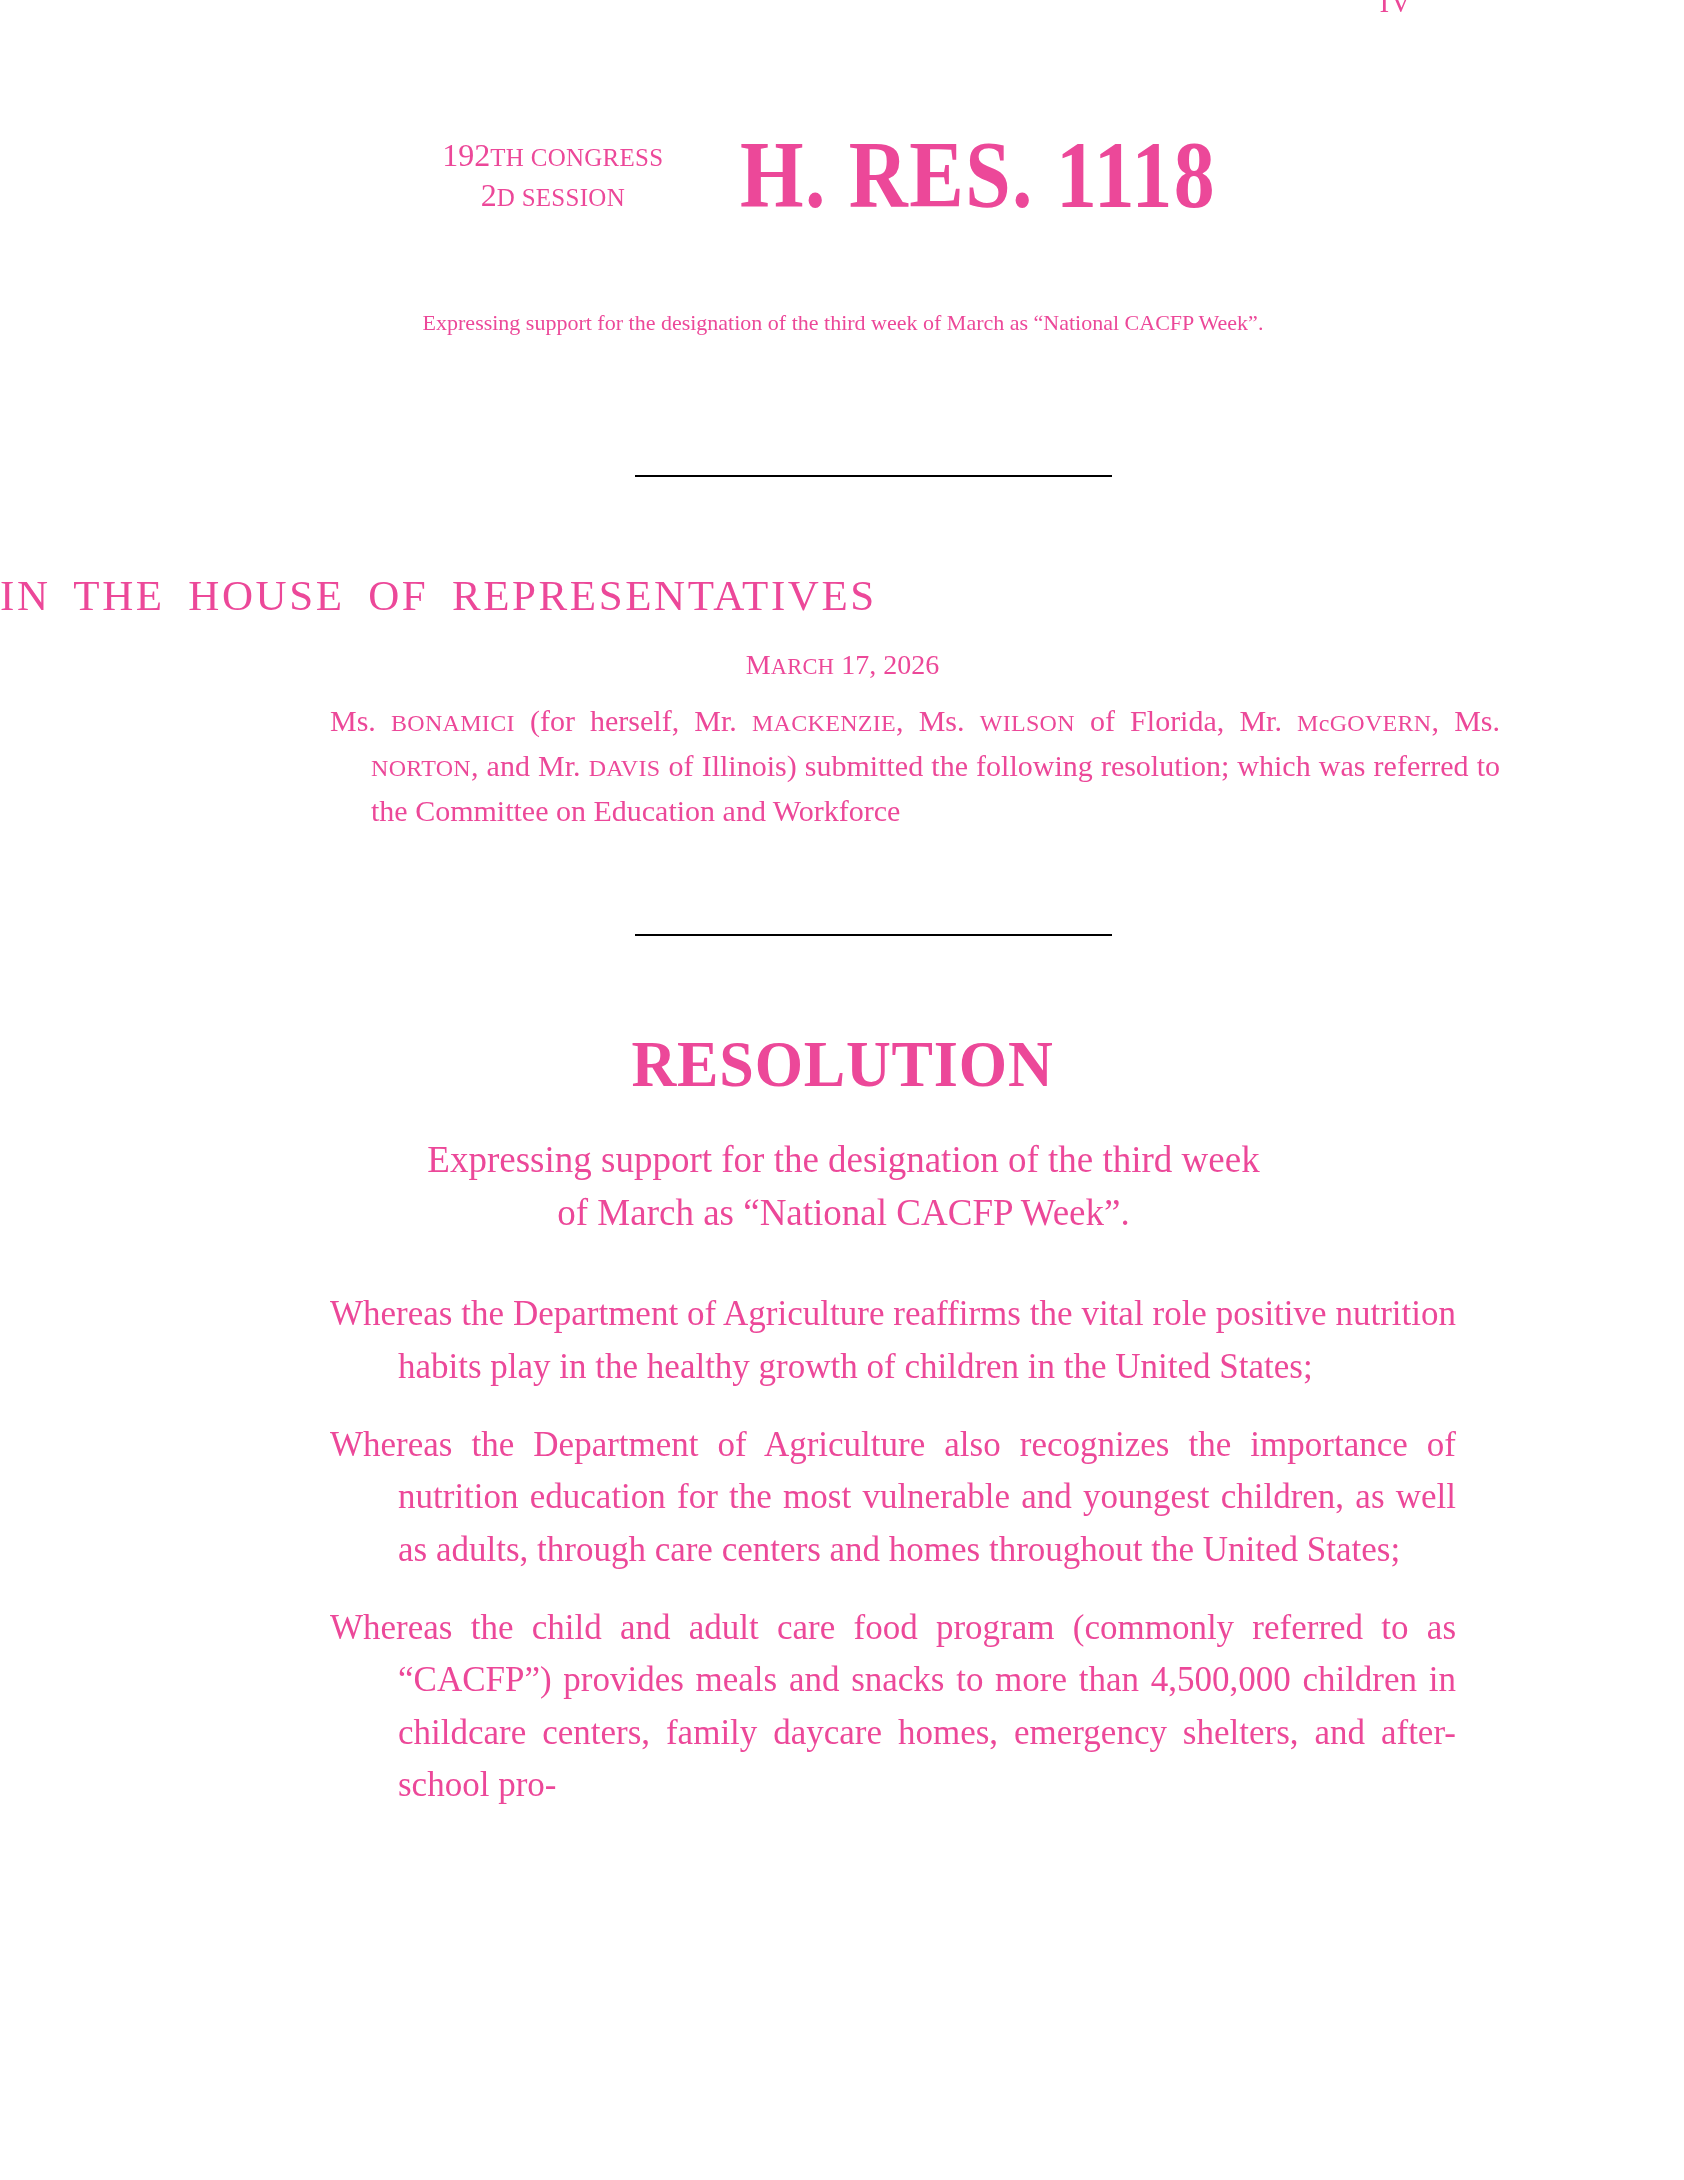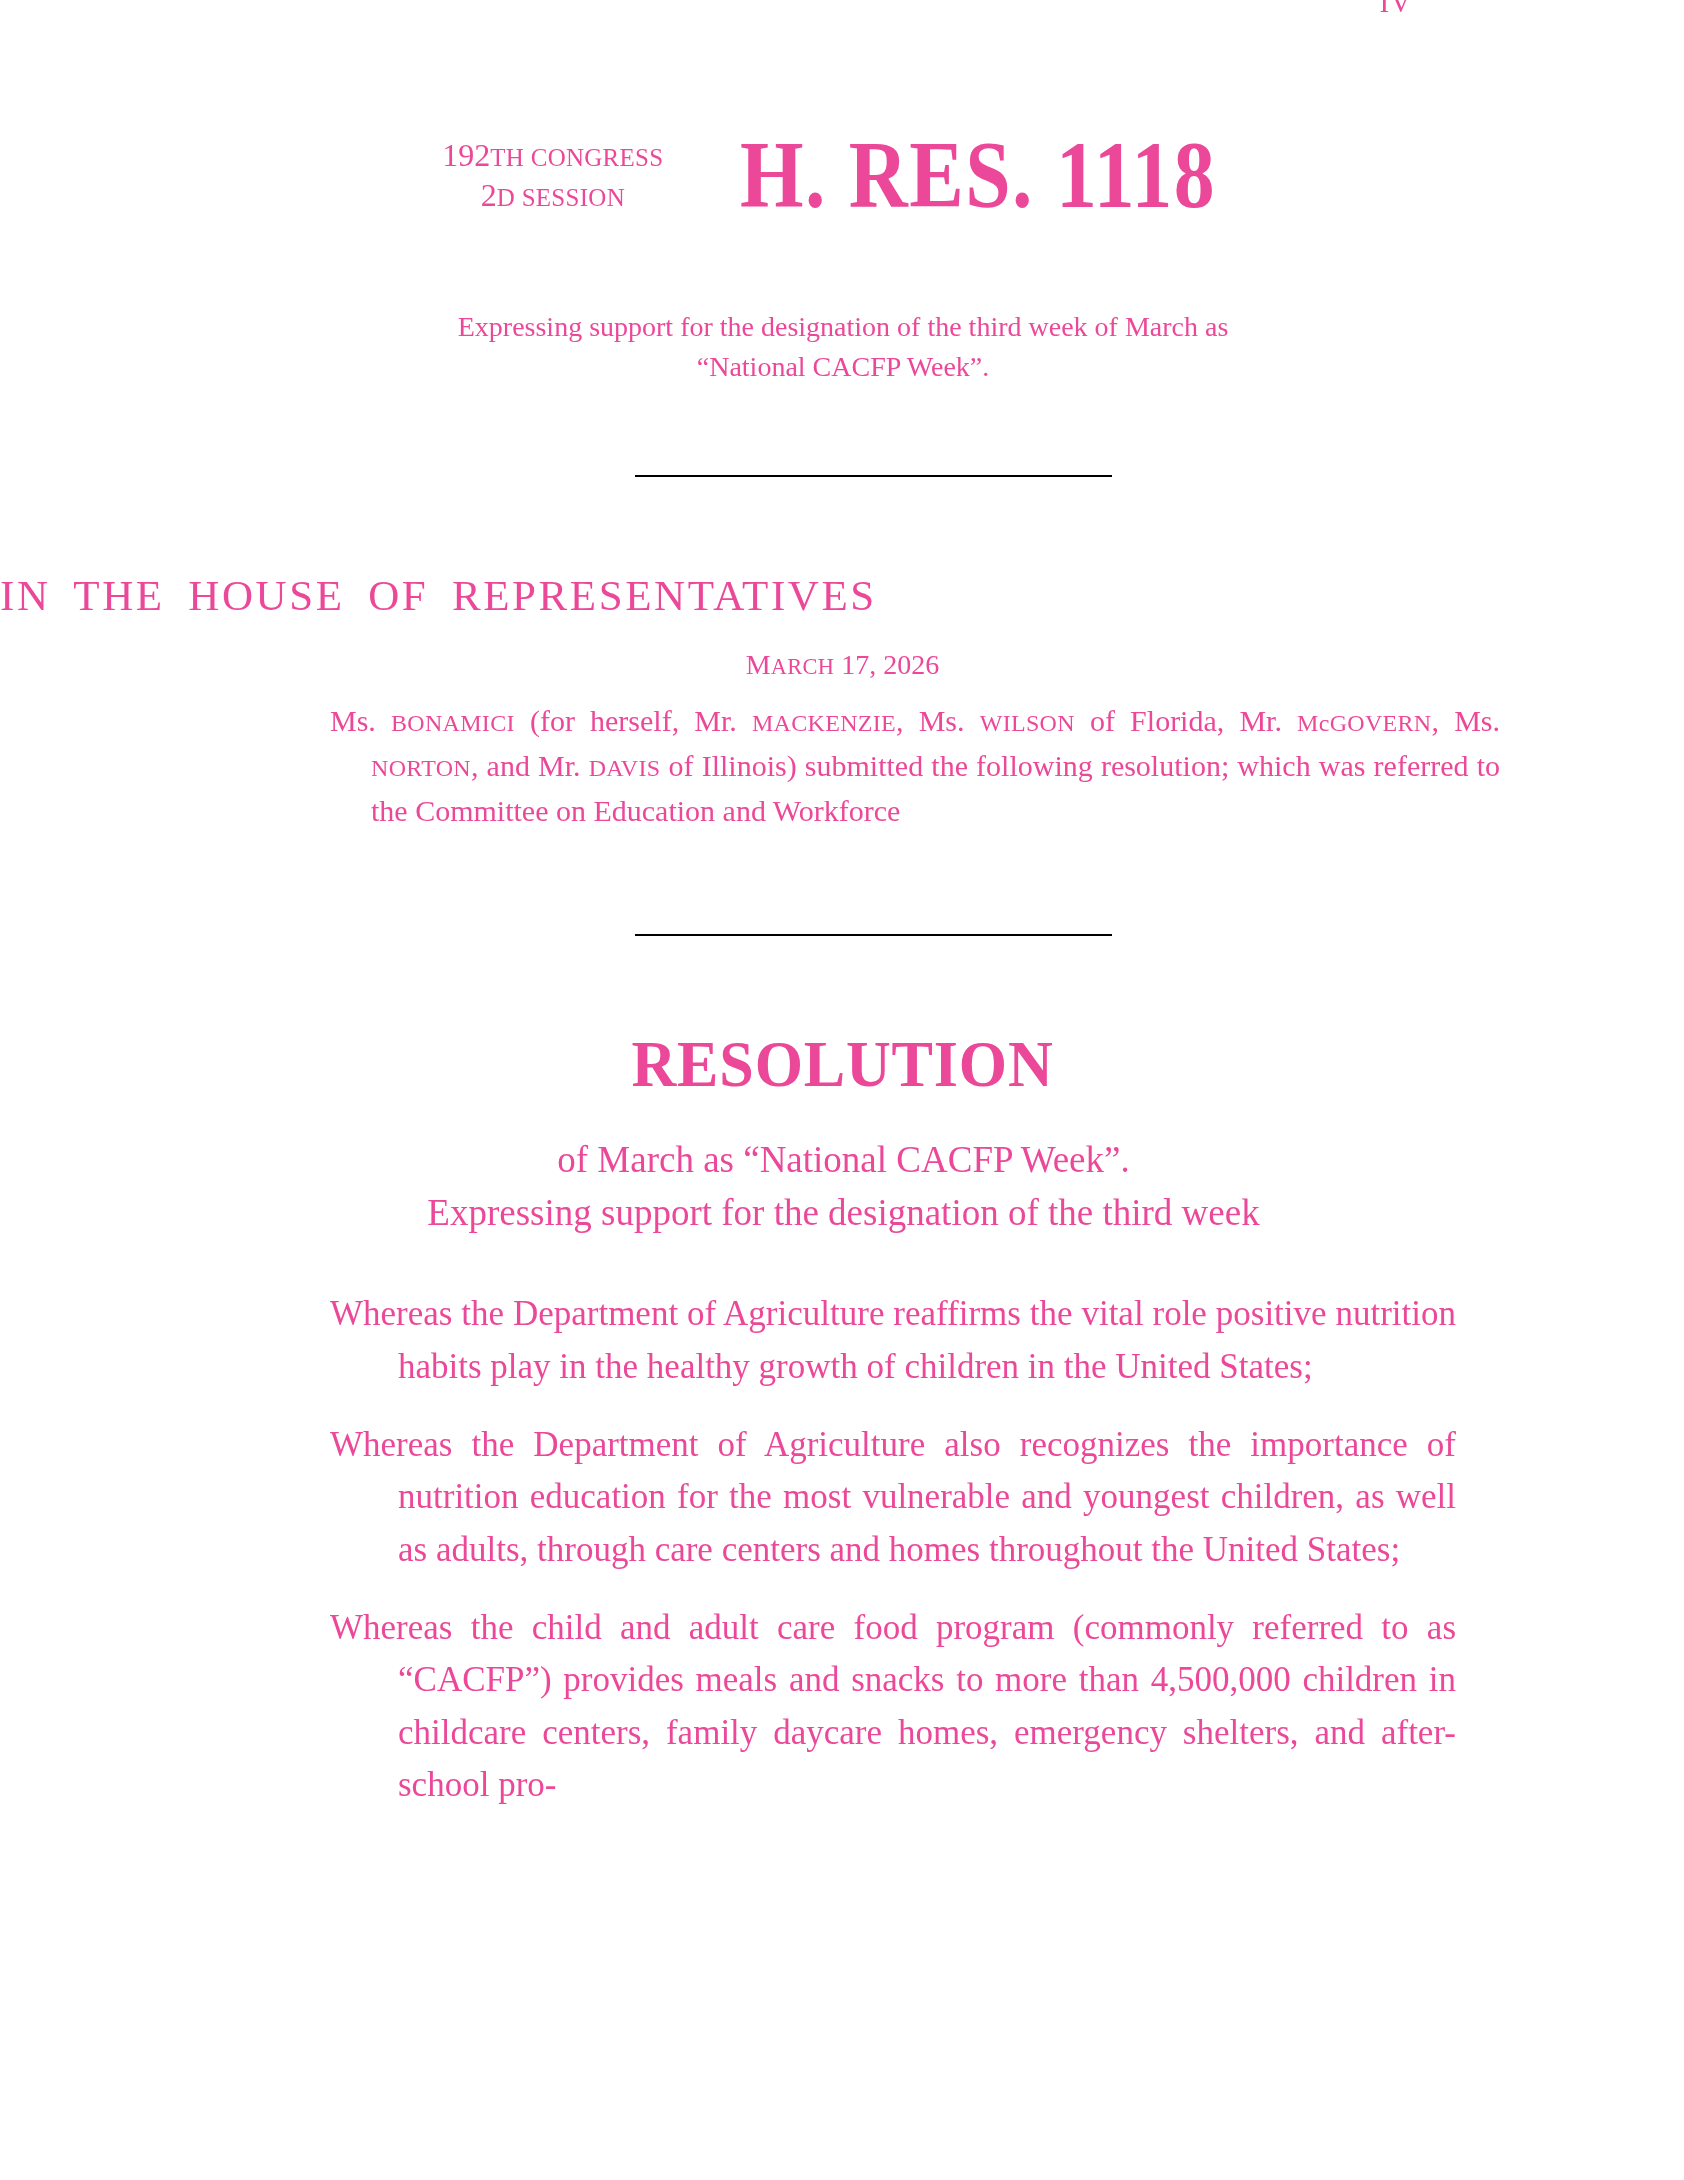--- a/index.html
+++ b/index.html
@@ -61,21 +61,21 @@
     line-height: 1;
   }
 
   
   .short-title {
     position: absolute;
     top: 307px;
     left: 400px;
     width: 886px;
     text-align: center;
-    font-size: 28px;
+    font-size: 22px;
     line-height: 1.42;
   }
 
   
   .rule {
     position: absolute;
     left: 635px;
     width: 477px;
     border: 0;
     border-top: 2.6px solid #000;
@@ -187,22 +187,22 @@
 
   <div class="date-line"><span>M</span><span class="sc">ARCH</span><span> 17, 2026</span></div>
 
   <div class="sponsors"><span>Ms. </span><span class="sc">BONAMICI</span><span> (for herself, Mr. </span><span class="sc">MACKENZIE</span><span>, Ms. </span><span class="sc">WILSON</span><span> of Florida, Mr. </span><span class="sc">McGOVERN</span><span>, Ms. </span><span class="sc">NORTON</span><span>, and Mr. </span><span class="sc">DAVIS</span><span> of Illinois) submitted the following resolution; which was referred to the Committee on Education and Workforce</span></div>
 
   <hr class="rule rule-2">
 
   <div class="res-heading">RESOLUTION</div>
 
   <div class="res-subtitle">
+    <div>Expressing support for the designation of the third week</div>
     <div>of March as “National CACFP Week”.</div>
-    <div>Expressing support for the designation of the third week</div>
   </div>
 
   <div class="body">
     <p class="whereas"><span class="lead">Whereas </span><span>the Department of Agriculture reaffirms the vital role positive nutrition habits play in the healthy growth of children in the United States;</span></p>
     <p class="whereas"><span class="lead">Whereas </span><span>the Department of Agriculture also recognizes the importance of nutrition education for the most vulnerable and youngest children, as well as adults, through care centers and homes throughout the United States;</span></p>
     <p class="whereas"><span class="lead">Whereas </span><span>the child and adult care food program (commonly referred to as “CACFP”) provides meals and snacks to more than 4,500,000 children in childcare centers, family daycare homes, emergency shelters, and after-school pro-</span></p>
   </div>
 
 </div>
 

